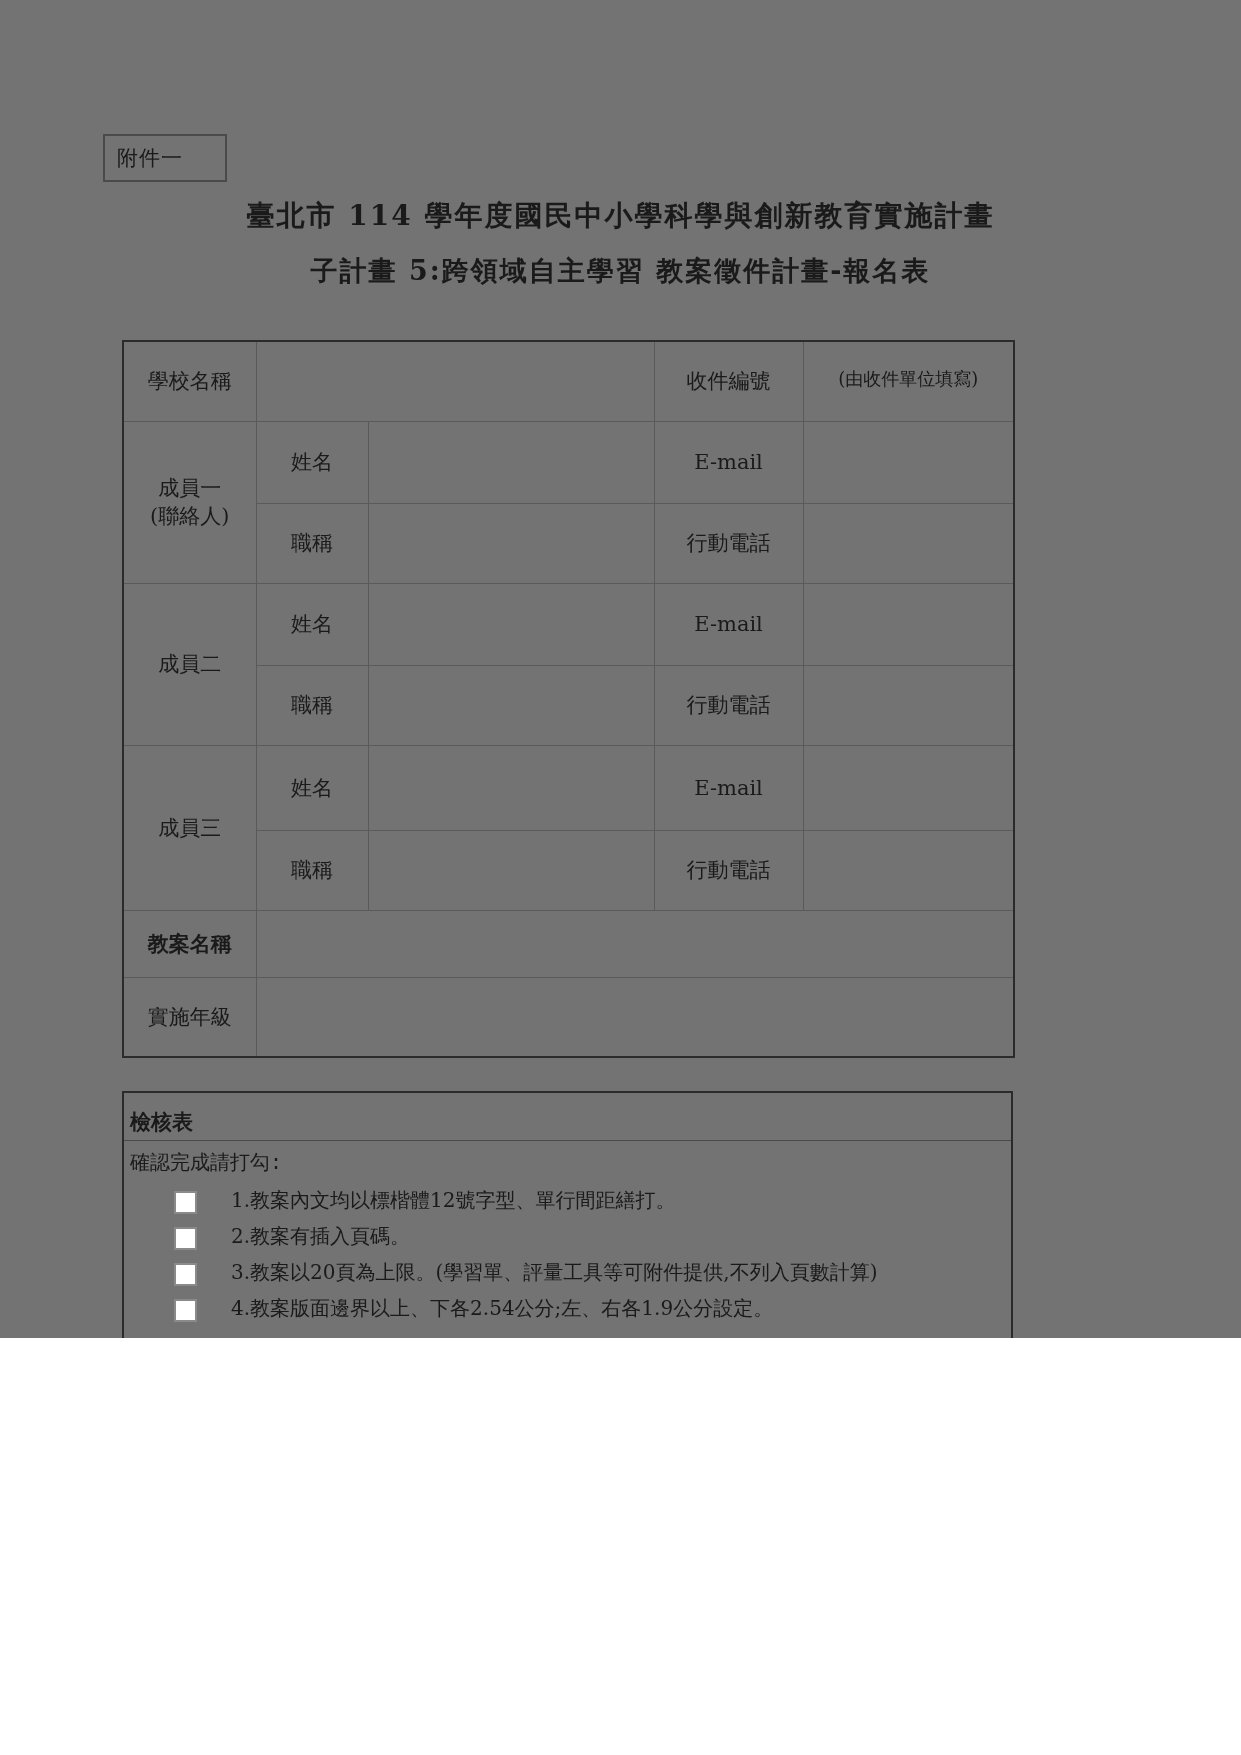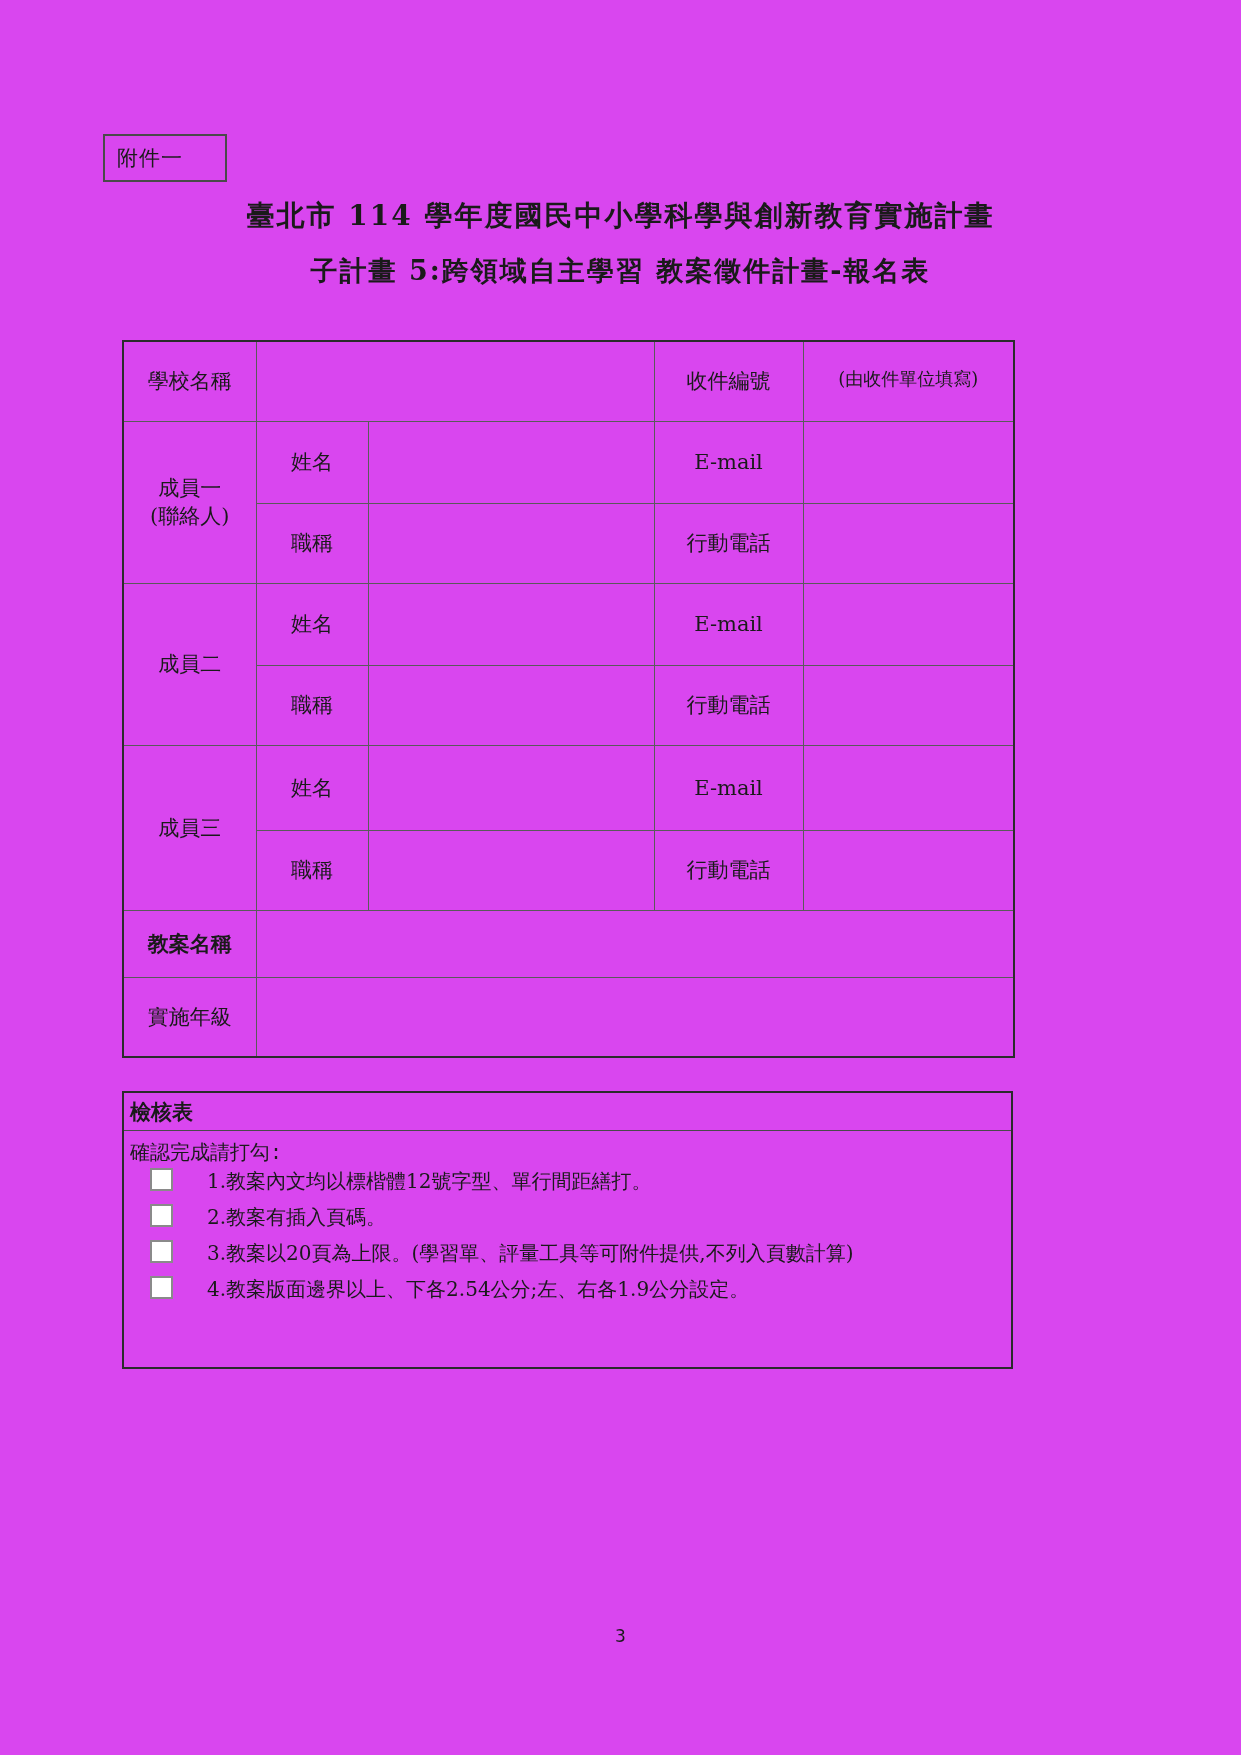--- a/index.html
+++ b/index.html
@@ -1,19 +1,19 @@
 <!DOCTYPE html>
 <html><head>
 <meta charset="utf-8">
 <style>
   html,body{margin:0;padding:0;background:#ffffff;}
   .page{
     position:relative;
-    width:1241px;height:1755px;
-    background:#d946ef;
+    width:1241px;height:1338px;
+    background:#737373;
     font-family:"DejaVu Serif","Liberation Serif",serif;
     color:#1a1a1a;
     overflow:hidden;
   }
   
   .attachment-box{
     position:absolute;left:103px;top:134px;
     width:108px;height:44px;
     border:2px solid #4a4a4a;
     display:flex;align-items:center;
@@ -53,32 +53,33 @@
   .note-text{font-size:18px;padding:0 2px 4px 2px;display:block;}
   .member-sub{display:block;font-size:21px;}
   
   .checklist-box{
     position:absolute;left:122px;top:1091px;
     width:887px;height:274px;
     border:2px solid #2b2b2b;
   }
   .checklist-header{
     font-size:21px;font-weight:bold;
-    padding:5px 6px 4px 6px;
+    padding:15px 6px 4px 6px;
     border-bottom:1px solid #4a4a4a;
   }
   .checklist-instruction{
     font-size:20px;
     padding:8px 6px 2px 6px;
     font-family:Liberation Mono, monospace;
   }
   .checklist-item{
-    display:flex;align-items:flex-start;
+    display:flex;align-items:flex-end;
     height:36px;
     font-size:20px;
+    margin-left:24px;
   }
   .checkbox{
     width:19px;height:19px;
     border:2px solid #8a8a8a;
     margin-left:26px;margin-right:34px;
     flex:0 0 auto;
     background:#ffffff;
   }
   
   .signatures{position:absolute;left:0;top:1412px;width:100%;height:30px;font-size:21px;}

